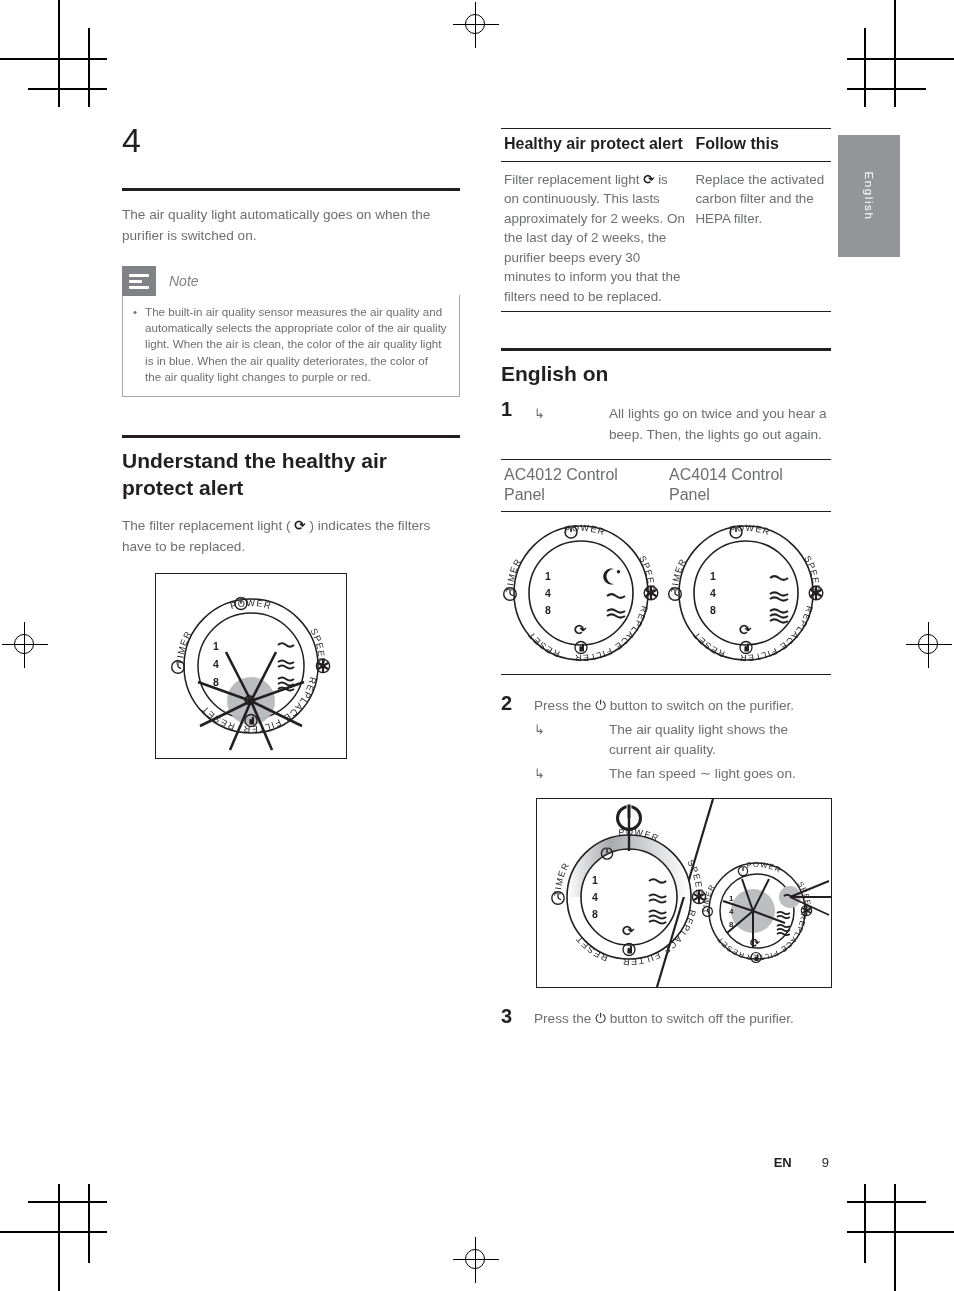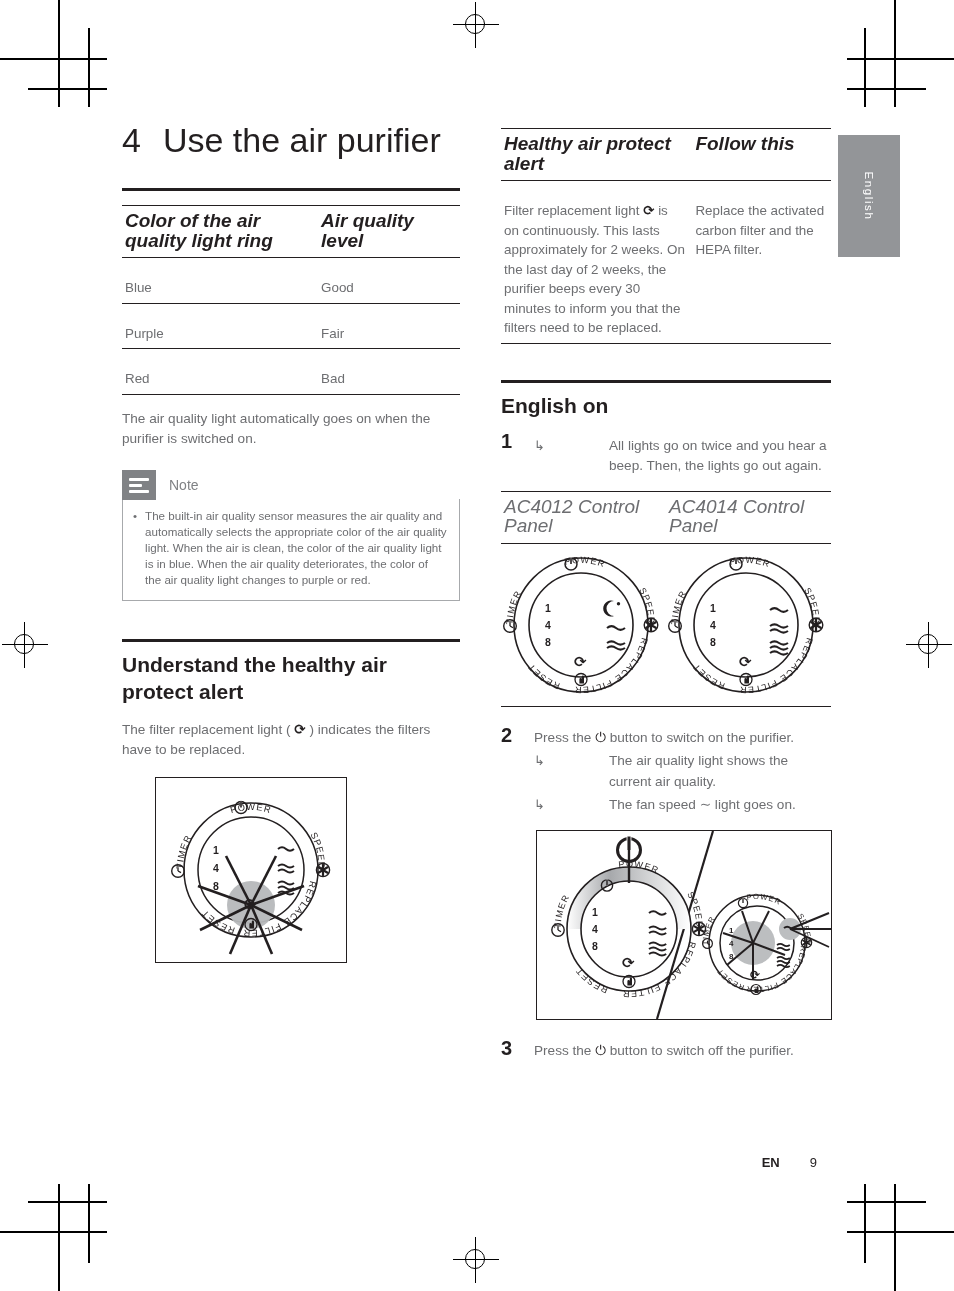--- a/index.html
+++ b/index.html
@@ -25,33 +25,33 @@
   .chapwrap{display:flex;gap:22px;align-items:flex-start;margin-bottom:26px;}
 
   h2.sec{font-size:21px;line-height:27px;color:#231f20;font-weight:700;
          margin:0;padding-top:9px;}
   .secrule{border-top:3.2px solid #231f20;width:100%;}
 
   p.body{font-size:13.6px;line-height:20.5px;margin:14px 0 0 0;color:#6d6e71;}
 
   
   table.doc{border-collapse:collapse;width:100%;margin-top:14px;}
-  table.doc th{font-size:19px;line-height:19.5px;color:#231f20;font-weight:700;
+  table.doc th{font-size:16px;line-height:19.5px;color:#231f20;font-weight:700;
                text-align:left;vertical-align:top;padding:5px 6px 7px 3px;
-               border-top:1.3px solid #231f20;border-bottom:1.3px solid #231f20;font-style:italic;}
+               border-top:1.3px solid #231f20;border-bottom:1.3px solid #231f20;}
   table.doc td{font-size:13.4px;line-height:19.5px;color:#6d6e71;font-weight:400;
-               text-align:left;vertical-align:top;padding:20px 6px 5px 3px;
+               text-align:left;vertical-align:top;padding:8px 6px 5px 3px;
                border-bottom:1.1px solid #231f20;}
   table.doc.plain th{border-top:1.3px solid #231f20;border-bottom:1.1px solid #231f20;
                color:#6d6e71;font-weight:400;}
   .cellwide{width:58%;}
 
   
   .notewrap{margin-top:20px;}
-  .notehead{display:flex;align-items:center;height:30px;}
+  .notehead{display:flex;align-items:center;height:30px;font-style:italic;}
   .noteicon{width:34px;height:30px;background:#808285;position:relative;flex:0 0 auto;}
   .noteicon i{position:absolute;left:7px;background:#fff;height:3.4px;border-radius:1px;display:block;}
   .noteicon i:nth-child(1){top:8px;width:20px;}
   .noteicon i:nth-child(2){top:14px;width:13px;}
   .noteicon i:nth-child(3){top:20px;width:20px;}
   .notelabel{font-size:14px;color:#808285;margin-left:13px;}
   .notebody{border:1.1px solid #a7a9ac;border-top:none;padding:9px 12px 11px 10px;
             margin-top:-1px;}
   .noteitem{display:flex;gap:8px;font-size:11.6px;line-height:16.2px;color:#6d6e71;}
   .notebullet{flex:0 0 auto;line-height:16.2px;}
@@ -70,21 +70,21 @@
           background:#fff;position:relative;}
 
   
   #langtab{position:absolute;left:838px;top:135px;width:62px;height:122px;
            background:#939598;}
   #langtab span{position:absolute;left:50%;top:50%;
                 transform:translate(-50%,-50%) rotate(90deg);
                 white-space:nowrap;color:#fff;font-size:11.5px;letter-spacing:1.6px;}
 
   
-  #footer{position:absolute;left:487px;top:1155px;width:330px;
+  #footer{position:absolute;left:499px;top:1155px;width:330px;
           text-align:right;font-size:13px;color:#231f20;}
   #footer .en{font-weight:700;margin-right:30px;}
 
   
   .gl{font-family:"DejaVu Sans", sans-serif;color:#231f20;}
   svg{display:block;}
 </style>
 </head>
 <body>
 
@@ -133,47 +133,24 @@
 </div>
 
 <div id="langtab">
   <span>English</span>
 </div>
 
 <div class="col" id="colL">
 
   <div class="chapwrap">
     <div class="chapnum">4</div>
-    <div class="chaptitle">Use the air purifier</div>
   </div>
 
   <div class="secrule"></div>
 
-  <table class="doc">
-    <thead>
-      <tr>
-        <th class="cellwide">Color of the air quality light ring</th>
-        <th>Air quality level</th>
-      </tr>
-    </thead>
-    <tbody>
-      <tr>
-        <td>Blue</td>
-        <td>Good</td>
-      </tr>
-      <tr>
-        <td>Purple</td>
-        <td>Fair</td>
-      </tr>
-      <tr>
-        <td>Red</td>
-        <td>Bad</td>
-      </tr>
-    </tbody>
-  </table>
 
   <p class="body">The air quality light automatically goes on when the purifier is switched on.</p>
 
   <div class="notewrap">
     <div class="notehead">
       <div class="noteicon">
         <i></i>
           <i></i>
           <i></i>
       </div>

